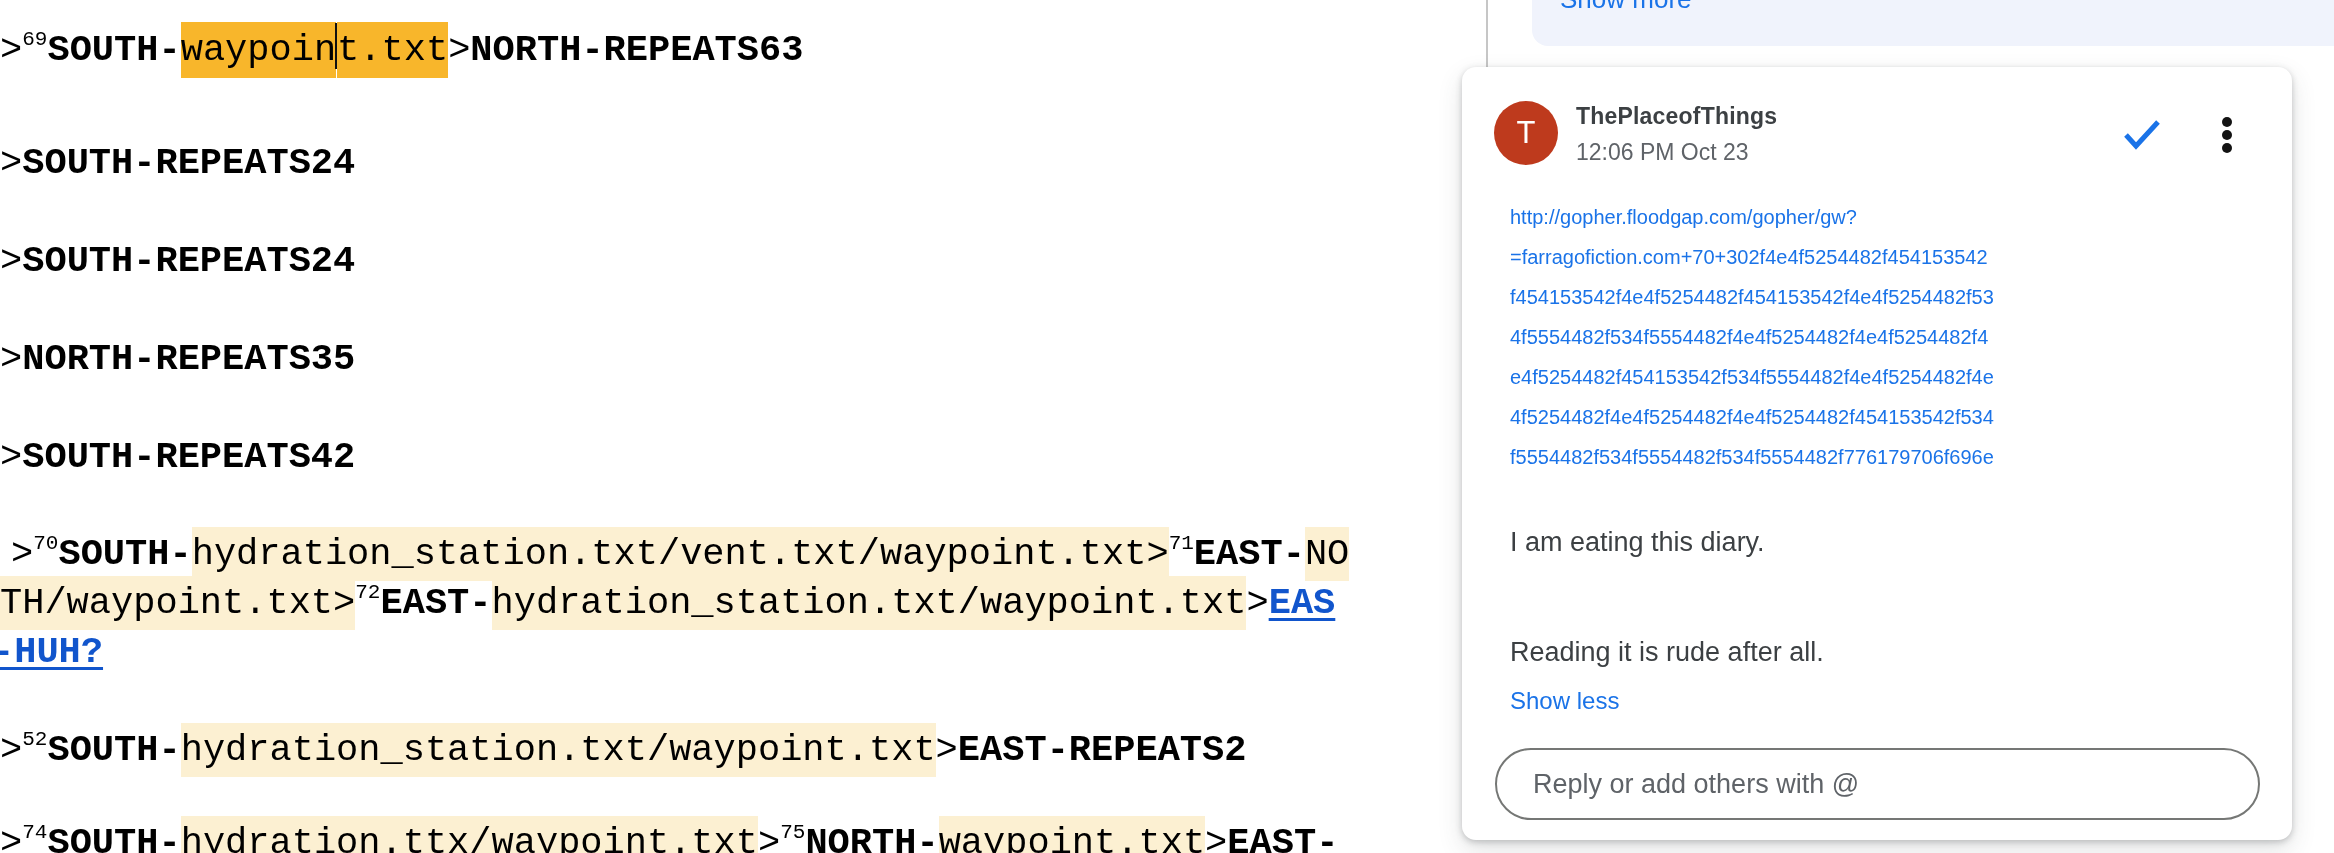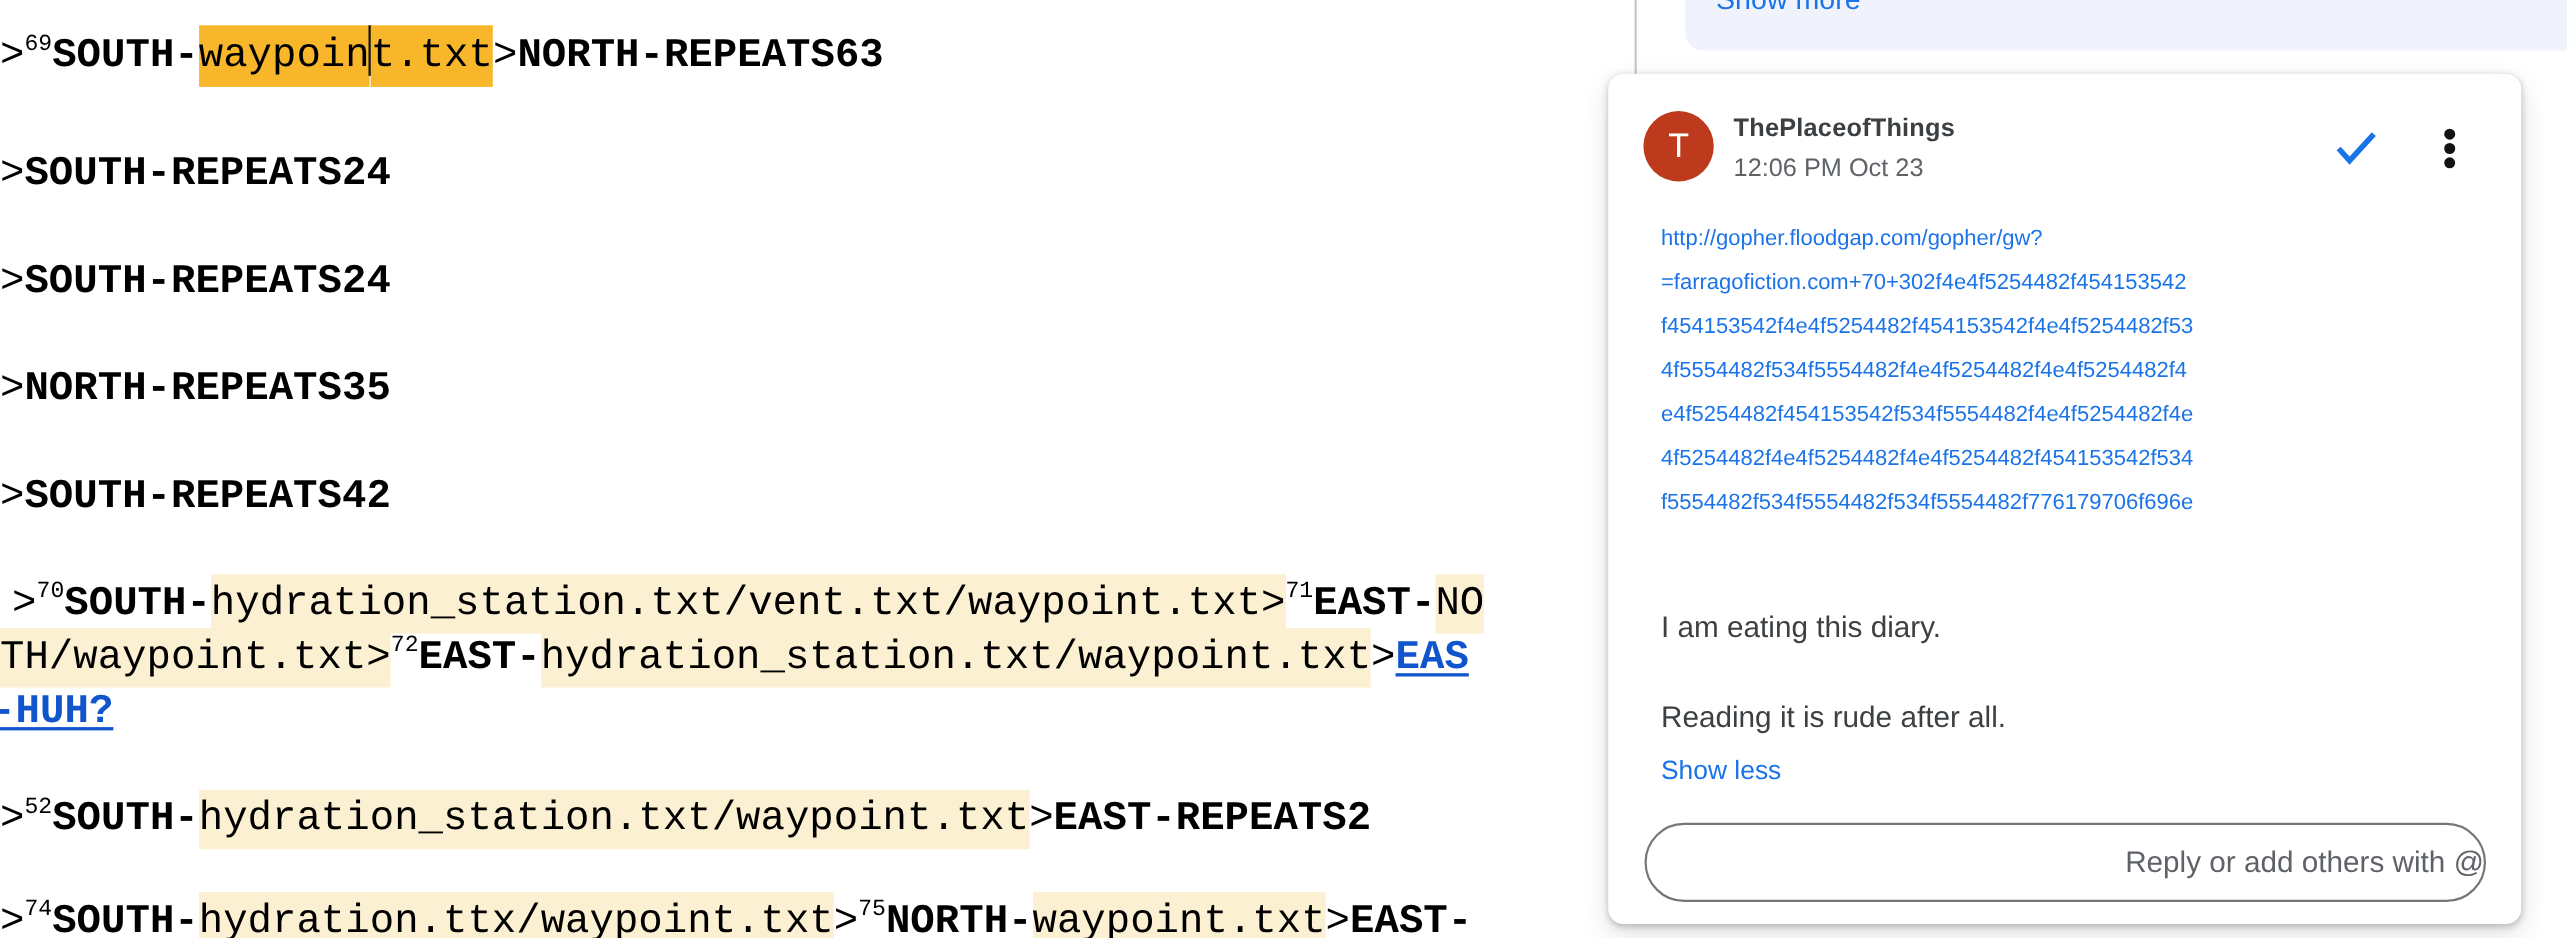--- a/index.html
+++ b/index.html
@@ -5,21 +5,21 @@
   html,body{margin:0;padding:0;}
   body{
     width:2334px;height:853px;position:relative;overflow:hidden;
     background:#ffffff;
     font-family:"Liberation Sans","DejaVu Sans",sans-serif;
   }
   
   .doc{
     position:absolute;left:0;top:0;width:1460px;height:853px;
     font-family:"Liberation Mono","DejaVu Sans Mono",monospace;
-    font-size:37px;line-height:42px;color:#000;
+    font-size:37px;line-height:53px;color:#000;
   }
   .doc-line{position:absolute;left:0;white-space:pre;}
   .seg-plain{font-weight:normal;}
   .seg-bold{font-weight:bold;}
   .seg-sup{font-size:21px;position:relative;top:-15px;font-weight:normal;}
   .seg-hl{background:var(--highlight-comment);padding:6px 0;}
   .seg-hl-active{background:var(--highlight-active);padding:7px 0;}
   .seg-link{
     color:var(--doc-link-blue);font-weight:bold;
     text-decoration:underline;text-decoration-thickness:3px;text-underline-offset:5px;
@@ -78,21 +78,20 @@
   .body-para{position:absolute;left:48px;font-size:27px;color:#3c4043;}
   .show-less{
     position:absolute;left:48px;top:620px;font-size:24px;
     color:var(--comment-link-blue);cursor:pointer;
   }
   .reply-input{
     position:absolute;left:33px;top:681px;width:765px;height:72px;
     border:2px solid #757775;border-radius:36px;box-sizing:border-box;
     padding:0 0 0 36px;font-size:27px;color:#3c4043;outline:none;background:#fff;
     font-family:"Liberation Sans","DejaVu Sans",sans-serif;
-    text-align:right;
   }
   .reply-input::placeholder{color:#5f6368;opacity:1;}
 </style>
 </head>
 <body>
 
 <div class="doc">
     <div class="doc-line" style="top: 23px;"><span class="seg-plain">&gt;</span><span class="seg-sup">69</span><span class="seg-bold">SOUTH-</span><span class="seg-hl-active">waypoin</span><span class="seg-caret"></span><span class="seg-hl-active">t.txt</span><span class="seg-plain">&gt;</span><span class="seg-bold">NORTH-REPEATS63</span></div>
     <div class="doc-line" style="top: 137px;"><span class="seg-plain">&gt;</span><span class="seg-bold">SOUTH-REPEATS24</span></div>
     <div class="doc-line" style="top: 235px;"><span class="seg-plain">&gt;</span><span class="seg-bold">SOUTH-REPEATS24</span></div>
@@ -130,19 +129,19 @@
   <a class="link-block">
       <div>http://gopher.floodgap.com/gopher/gw?</div>
       <div>=farragofiction.com+70+302f4e4f5254482f454153542</div>
       <div>f454153542f4e4f5254482f454153542f4e4f5254482f53</div>
       <div>4f5554482f534f5554482f4e4f5254482f4e4f5254482f4</div>
       <div>e4f5254482f454153542f534f5554482f4e4f5254482f4e</div>
       <div>4f5254482f4e4f5254482f4e4f5254482f454153542f534</div>
       <div>f5554482f534f5554482f534f5554482f776179706f696e</div>
     </a>
 
-  <div class="body-para" style="top:488px">I am eating this diary.</div>
+  <div class="body-para" style="top:460px">I am eating this diary.</div>
   <div class="body-para" style="top:570px">Reading it is rude after all.</div>
 
   <span class="show-less">Show less</span>
 
   <input class="reply-input" type="text" placeholder="Reply or add others with @" style="">
 </div>
 
 </body></html>

